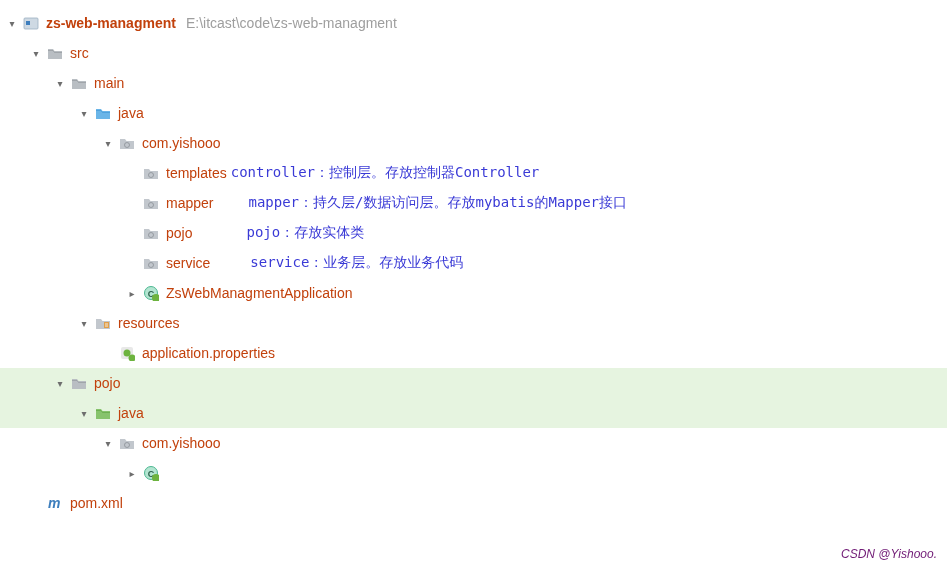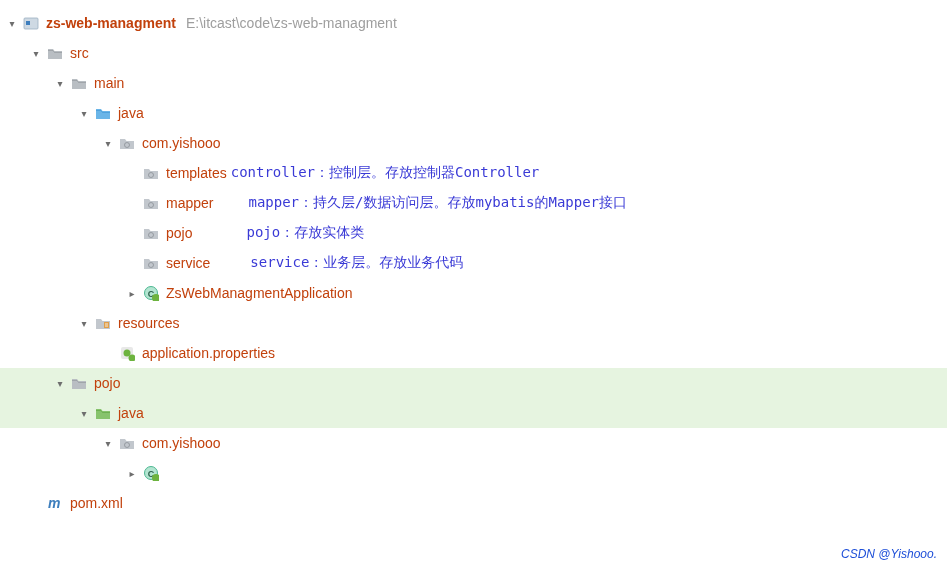--- a/index.html
+++ b/index.html
@@ -53,21 +53,21 @@
       font-family: "Consolas", monospace;
       color: #3a3ad6;
       margin-left: 4px;
       font-size: 14px;
       font-weight: 500;
     }
     .watermark {
       position: absolute;
       bottom: 6px;
       right: 10px;
-      color: #1d4ed8;
+      color: #701a75;
       font-size: 12px;
       font-style: italic;
     }
     svg { display: block; }
   </style>
 </head>
 <body>
 
 <svg width="0" height="0" style="position:absolute">
   <defs>

